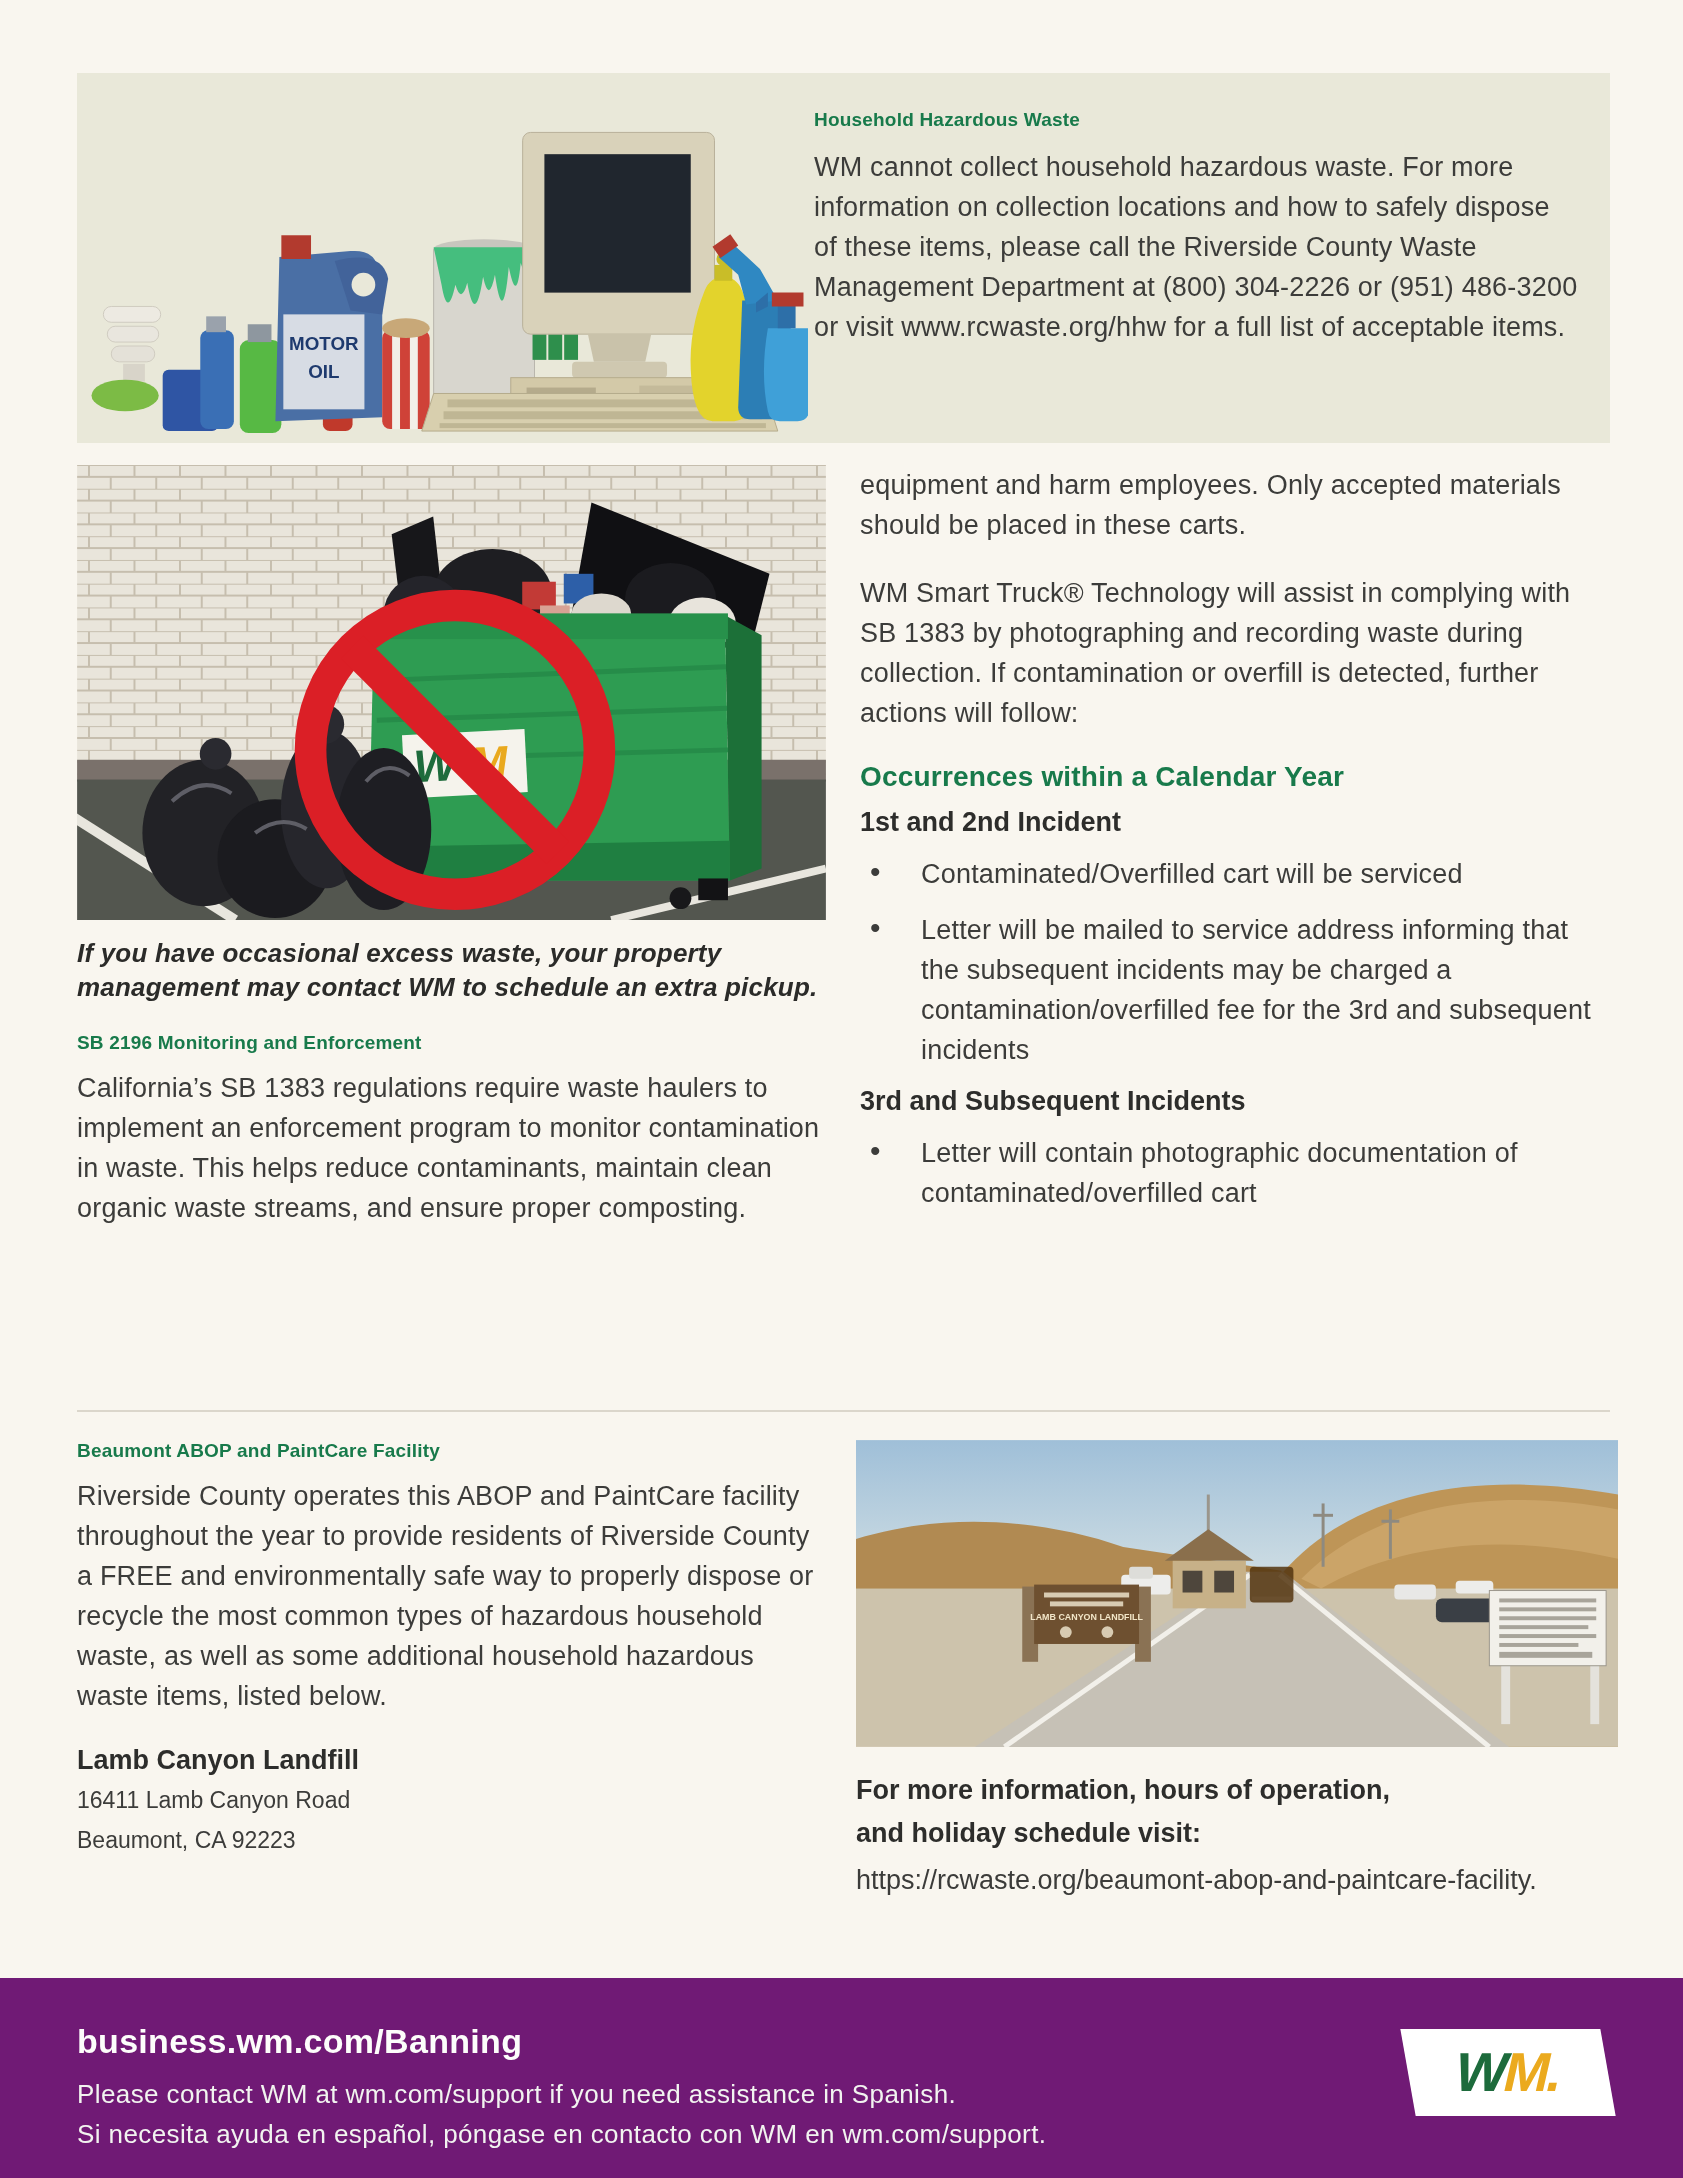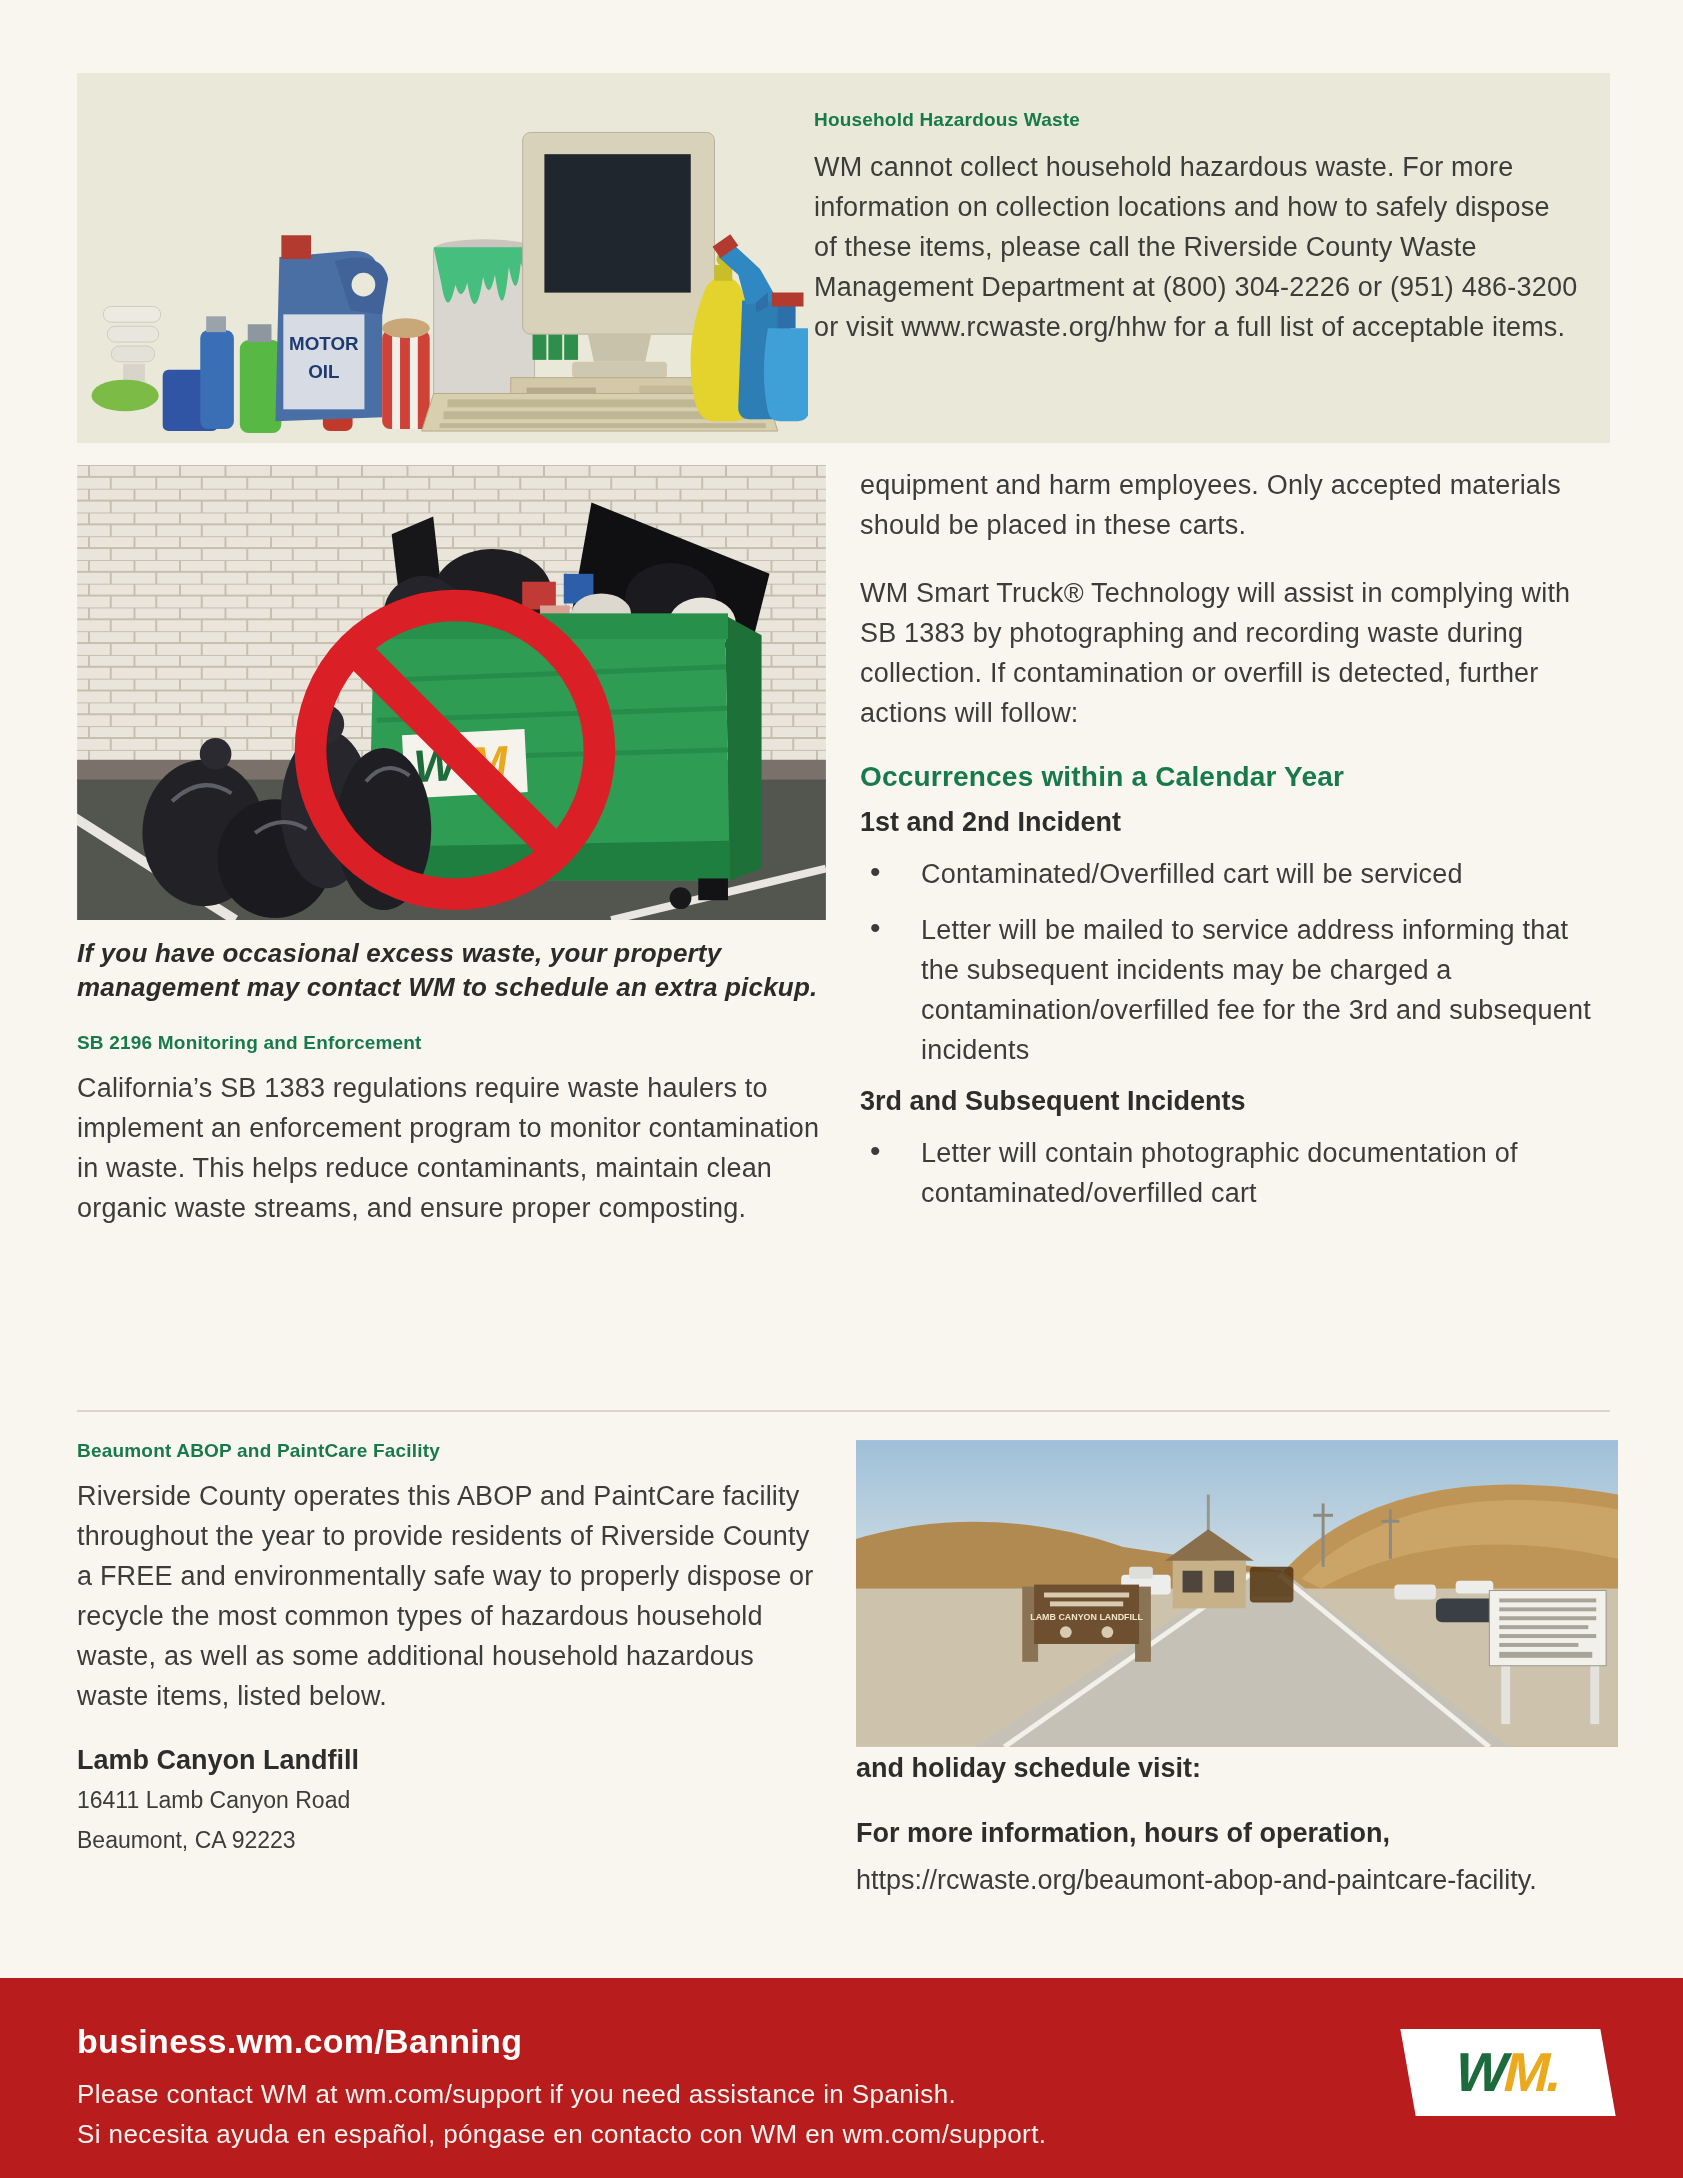--- a/index.html
+++ b/index.html
@@ -33,21 +33,21 @@
   .bot-left{left:77px;top:1440px;width:752px;}
   .bot-left .green-h{display:block;}
   .bot-left .body-t{display:block;margin-top:14px;}
   .addr-name{display:block;margin-top:24px;color:#2D2D2B;font-size:27px;font-weight:700;line-height:40px;}
   .addr-line{display:block;color:#3C3C3A;font-size:23px;line-height:40px;}
   .bot-right{left:856px;top:1440px;width:762px;}
   .bot-photo{display:block;width:762px;height:307px;}
   .info-bold{display:block;margin-top:22px;color:#2D2D2B;font-size:27px;font-weight:700;line-height:43px;}
   .info-url{display:block;margin-top:5px;color:#3C3C3A;font-size:27px;line-height:40px;}
   
-  .footer{left:0;top:1978px;width:1683px;height:200px;background:#b91c1c;}
+  .footer{left:0;top:1978px;width:1683px;height:200px;background:#701a75;}
   .footer-url{position:absolute;left:77px;top:44px;color:#FDFDFB;font-size:34px;font-weight:700;letter-spacing:0.3px;}
   .footer-l1{position:absolute;left:77px;top:101px;color:#F2F4F0;font-size:26px;letter-spacing:0.4px;}
   .footer-l2{position:absolute;left:77px;top:141px;color:#F2F4F0;font-size:26px;letter-spacing:0.4px;}
   .wm-logo{position:absolute;left:1408px;top:51px;width:200px;height:87px;background:#FFFFFF;transform:skewX(10deg);display:flex;align-items:center;justify-content:center;}
   .wm-logo-text{transform:skewX(-22deg);font-size:55px;font-weight:800;letter-spacing:-3px;line-height:1;}
   .wm-w{color:#1D6B3C;} .wm-m{color:#EBAA1E;}
 </style>
 </head>
 <body>
 
@@ -300,22 +300,22 @@
         <rect x="650" y="160" width="98" height="4"></rect>
           <rect x="650" y="169" width="98" height="4"></rect>
         <rect x="650" y="178" width="98" height="4"></rect>
           <rect x="650" y="187" width="90" height="4"></rect>
         <rect x="650" y="196" width="98" height="4"></rect>
           <rect x="650" y="205" width="80" height="4"></rect>
         <rect x="650" y="214" width="94" height="6"></rect>
       </g>
     </g>
   </svg>
+  <span class="info-bold">For more information, hours of operation,</span>
   <span class="info-bold" style="margin-top:0;">and holiday schedule visit:</span>
-  <span class="info-bold">For more information, hours of operation,</span>
   <span class="info-url">https://rcwaste.org/beaumont-abop-and-paintcare-facility.</span>
 </div>
 
 <div class="abs footer">
   <span class="footer-url">business.wm.com/Banning</span>
   <span class="footer-l1">Please contact WM at wm.com/support if you need assistance in Spanish.</span>
   <span class="footer-l2">Si necesita ayuda en español, póngase en contacto con WM en wm.com/support.</span>
   <div class="wm-logo">
     <span class="wm-logo-text"><span class="wm-w">W</span><span class="wm-m">M.</span></span>
   </div>

